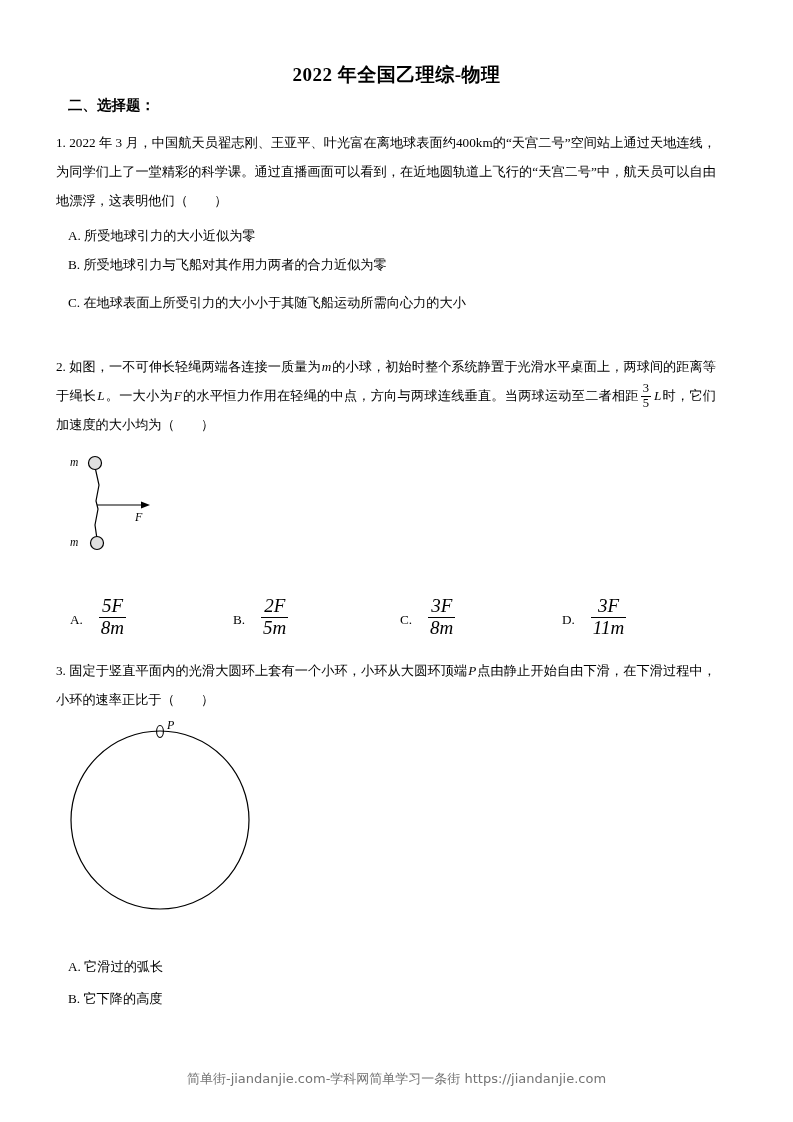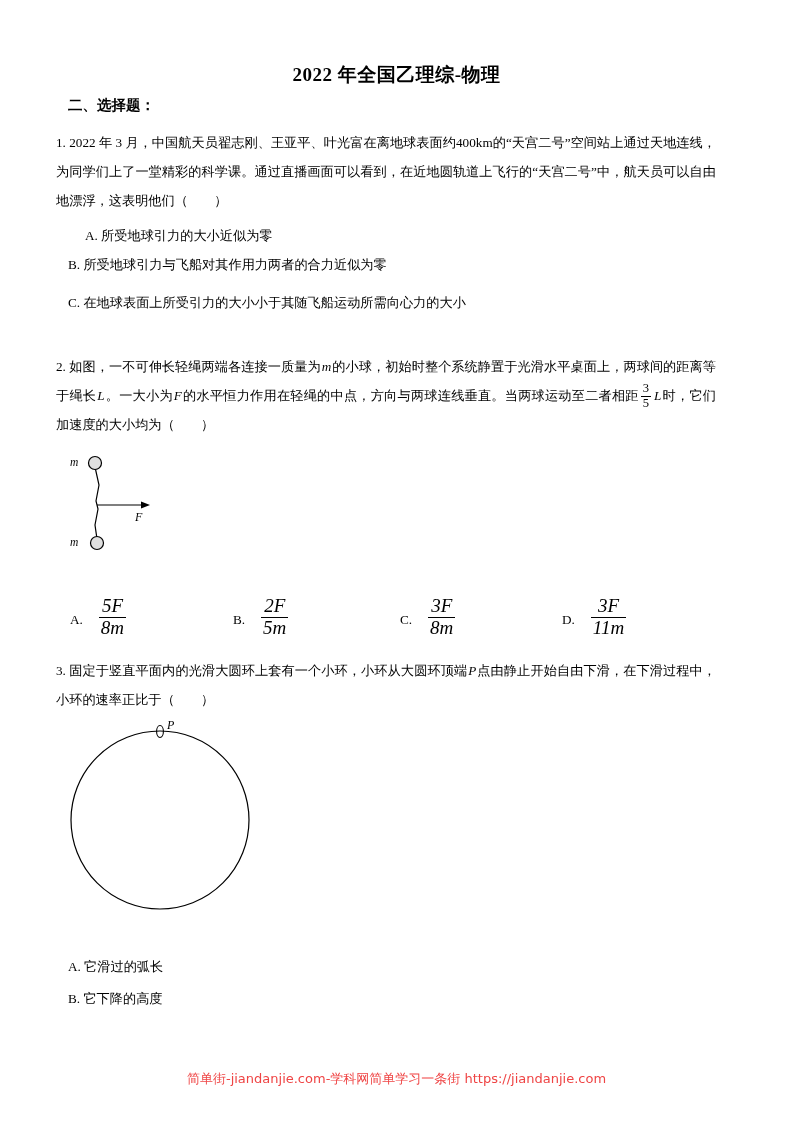--- a/index.html
+++ b/index.html
@@ -48,21 +48,21 @@
   .q1 { top: 128px; }
   .q2 { top: 352px; }
   .q3 { top: 656px; }
 
   .opt-line {
     position: absolute;
     left: 68px;
     font-size: 13.2px;
     line-height: 29px;
   }
-  .q1-a { top: 221px; margin-left: 17px; }
+  .q1-a { top: 221px; }
   .q1-b { top: 250px; }
   .q1-c { top: 288px; }
   .q1-d { top: 317px; }
   .q3-a { top: 952px; }
   .q3-b { top: 984px; }
 
   
   .v { font-style: italic; font-family: "Liberation Serif", "DejaVu Serif", serif; padding: 0 1px; }
 
   
@@ -109,21 +109,21 @@
     width: 220px; height: 210px;
   }
   .fig-circle svg { display: block; }
 
   .footer {
     position: absolute;
     left: 0; top: 1070px;
     width: 793px;
     text-align: center;
     font-size: 13px;
-    color: #ef4444;
+    color: #737373;
     font-family: "DejaVu Sans", "Liberation Sans", sans-serif;
   }
 </style>
 </head>
 <body>
 
 <div class="page">
 
   <div class="doc-title">2022 年全国乙理综-物理</div>
 

